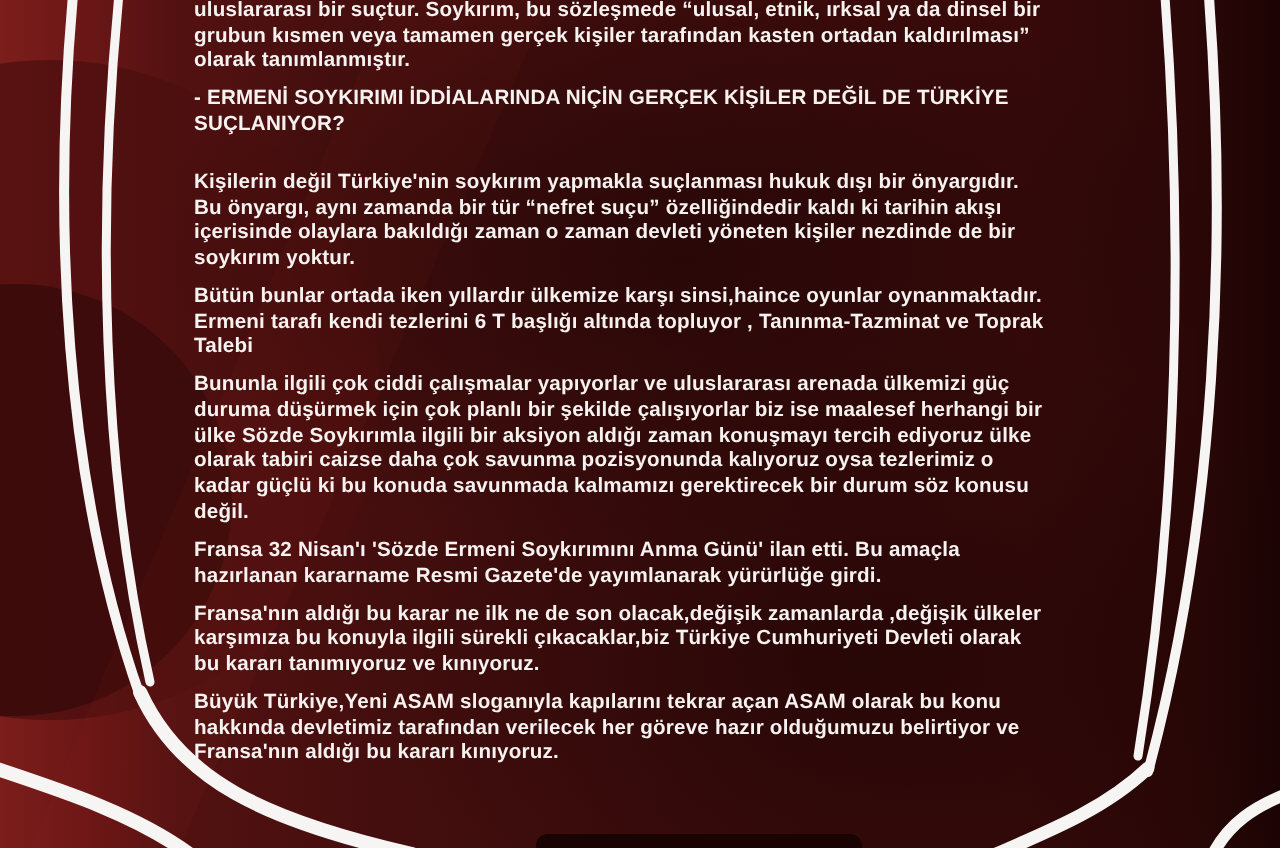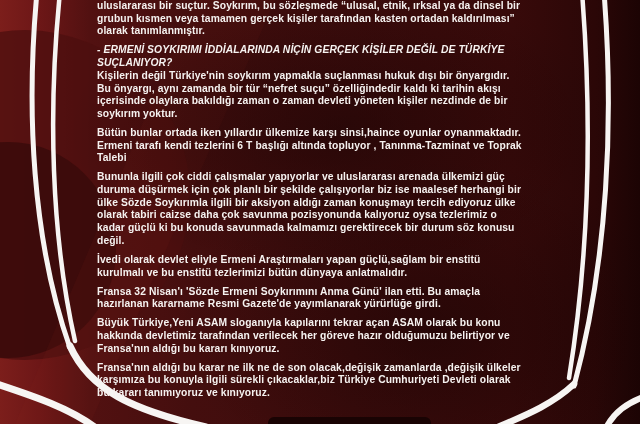--- a/index.html
+++ b/index.html
@@ -28,21 +28,21 @@
     position: absolute;
     left: 97px; top: 0px;
     width: 428px;
     color: var(--text, #f6f2f0);
     font-weight: 700;
     font-size: 10.3px;
     line-height: 12.7px;
     letter-spacing: 0.1px;
   }
   .content p { margin: 0 0 6.3px 0; }
-  .content p.heading { margin-bottom: 0; text-transform: none; font-style: italic; }
+  .content p.heading { margin-bottom: 16px; text-transform: none; }
   .bottom-bar {
     position: absolute;
     left: 268px; top: 417px;
     width: 163px; height: 10px;
     border-radius: 6px 6px 0 0;
     background: var(--bottom-bar, #190303);
   }
 </style>
 </head>
 <body>
@@ -85,21 +85,20 @@
     <path class="curve" d="M 574,384 C 553,404 526,415 498,427" stroke-width="6.5"></path>
     <path class="curve" d="M 646,396 C 627,403 614,412 606,428" stroke-width="6"></path>
   </svg>
 
   <div class="content">
     <p>uluslararası bir suçtur. Soykırım, bu sözleşmede “ulusal, etnik, ırksal ya da dinsel bir grubun kısmen veya tamamen gerçek kişiler tarafından kasten ortadan kaldırılması” olarak tanımlanmıştır.</p>
     <p class="heading">- ERMENİ SOYKIRIMI İDDİALARINDA NİÇİN GERÇEK KİŞİLER DEĞİL DE TÜRKİYE SUÇLANIYOR?</p>
     <p>Kişilerin değil Türkiye'nin soykırım yapmakla suçlanması hukuk dışı bir önyargıdır. Bu önyargı, aynı zamanda bir tür “nefret suçu” özelliğindedir kaldı ki tarihin akışı içerisinde olaylara bakıldığı zaman o zaman devleti yöneten kişiler nezdinde de bir soykırım yoktur.</p>
     <p>Bütün bunlar ortada iken yıllardır ülkemize karşı sinsi,haince oyunlar oynanmaktadır. Ermeni tarafı kendi tezlerini 6 T başlığı altında topluyor , Tanınma-Tazminat ve Toprak Talebi</p>
     <p>Bununla ilgili çok ciddi çalışmalar yapıyorlar ve uluslararası arenada ülkemizi güç duruma düşürmek için çok planlı bir şekilde çalışıyorlar biz ise maalesef herhangi bir ülke Sözde Soykırımla ilgili bir aksiyon aldığı zaman konuşmayı tercih ediyoruz ülke olarak tabiri caizse daha çok savunma pozisyonunda kalıyoruz oysa tezlerimiz o kadar güçlü ki bu konuda savunmada kalmamızı gerektirecek bir durum söz konusu değil.</p>
-    <p>İvedi olarak devlet eliyle Ermeni Araştırmaları yapan güçlü,sağlam bir enstitü kurulmalı ve bu enstitü tezlerimizi bütün dünyaya anlatmalıdır.</p>
     <p>Fransa 32 Nisan'ı 'Sözde Ermeni Soykırımını Anma Günü' ilan etti. Bu amaçla hazırlanan kararname Resmi Gazete'de yayımlanarak yürürlüğe girdi.</p>
+    <p>Fransa'nın aldığı bu karar ne ilk ne de son olacak,değişik zamanlarda ,değişik ülkeler karşımıza bu konuyla ilgili sürekli çıkacaklar,biz Türkiye Cumhuriyeti Devleti olarak bu kararı tanımıyoruz ve kınıyoruz.</p>
     <p>Büyük Türkiye,Yeni ASAM sloganıyla kapılarını tekrar açan ASAM olarak bu konu hakkında devletimiz tarafından verilecek her göreve hazır olduğumuzu belirtiyor ve Fransa'nın aldığı bu kararı kınıyoruz.</p>
-    <p>Fransa'nın aldığı bu karar ne ilk ne de son olacak,değişik zamanlarda ,değişik ülkeler karşımıza bu konuyla ilgili sürekli çıkacaklar,biz Türkiye Cumhuriyeti Devleti olarak bu kararı tanımıyoruz ve kınıyoruz.</p>
   </div>
 
   <div class="bottom-bar"></div>
 
 </div>
 
 </body></html>

